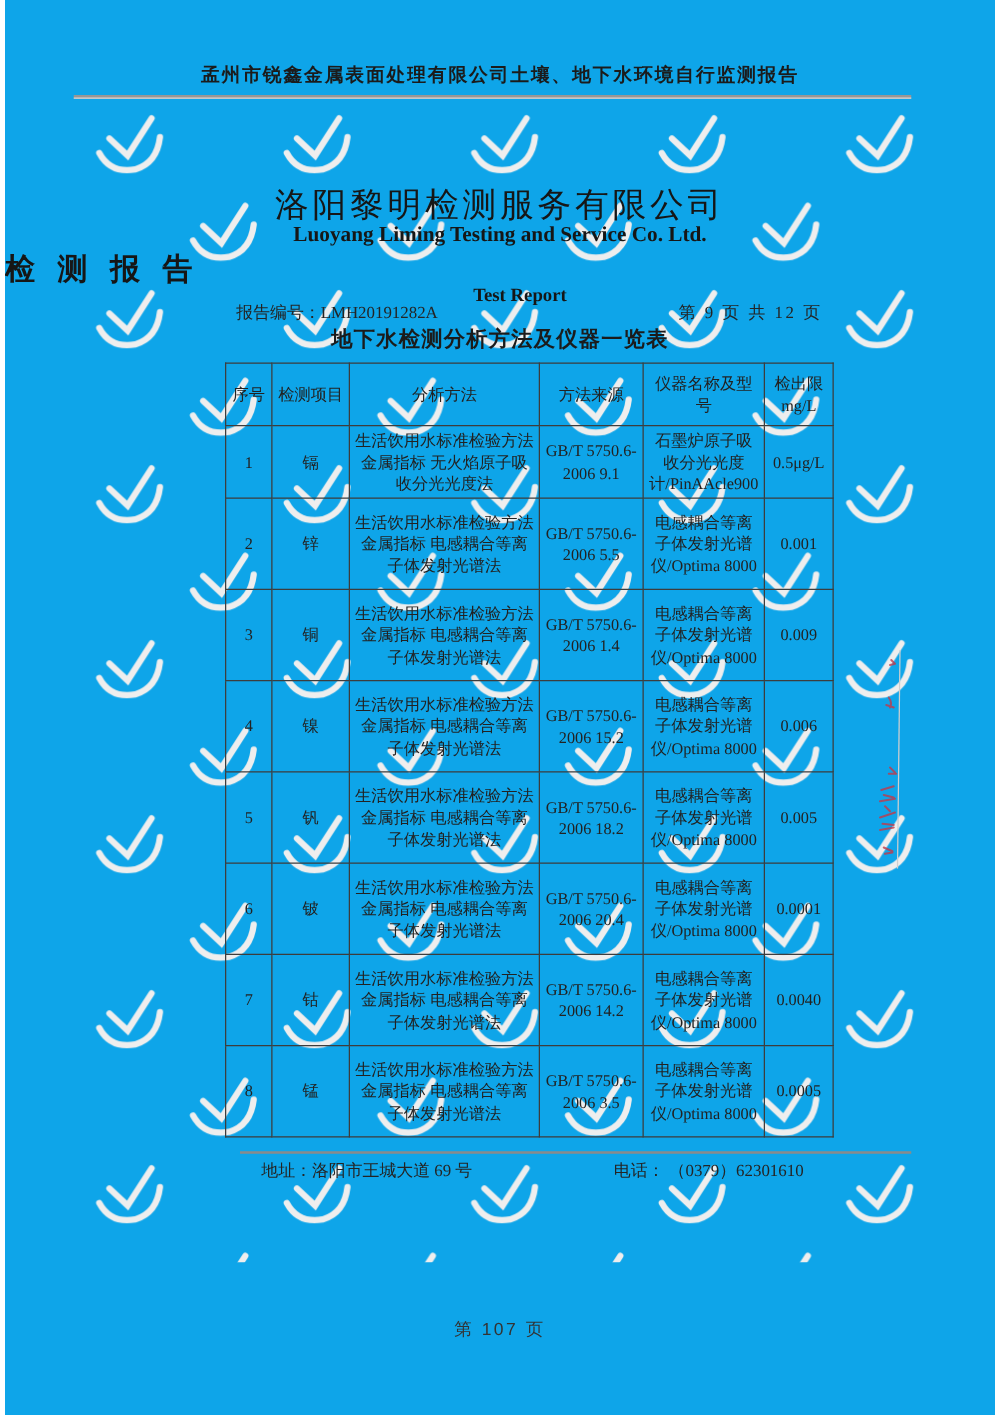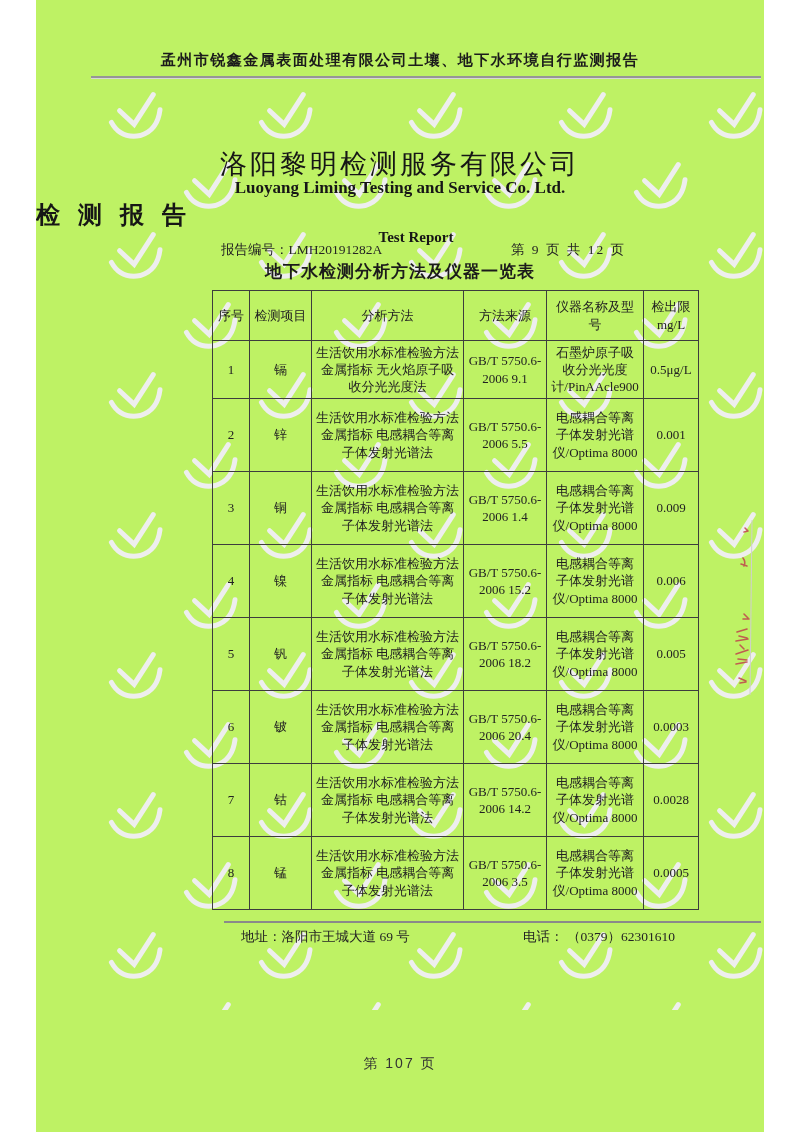--- a/index.html
+++ b/index.html
@@ -1,18 +1,18 @@
 <!DOCTYPE html>
 <html><head>
 <meta charset="utf-8">
 <style>
   * { margin:0; padding:0; box-sizing:border-box; }
   html,body { background:#fff; }
   .page {
-    position:relative; width:728px; height:1132px; background:#bef264;
+    position:relative; width:792px; height:1132px; background:#0ea5e9;
     font-family:"Liberation Serif","DejaVu Serif",serif; color:#222;
     overflow:hidden; margin:0 auto;
   }
   .doc-header-title {
     position:absolute; top:51px; left:0; right:0; text-align:center;
     font-size:15px; font-weight:bold; letter-spacing:1.5px; color:#1b1b1b;
   }
   .header-rule {
     position:absolute; top:76px; left:55px; width:670px; height:3px;
     background:#969696; border-bottom:1px solid #d8d8d8;
@@ -159,29 +159,29 @@
       <td>GB/T 5750.6-2006 18.2</td>
       <td>电感耦合等离子体发射光谱仪/Optima 8000</td>
       <td>0.005</td>
     </tr>
     <tr class="row-n">
       <td>6</td>
       <td>铍</td>
       <td>生活饮用水标准检验方法 金属指标 电感耦合等离子体发射光谱法</td>
       <td>GB/T 5750.6-2006 20.4</td>
       <td>电感耦合等离子体发射光谱仪/Optima 8000</td>
-      <td>0.0003</td>
+      <td>0.0001</td>
     </tr>
     <tr class="row-n">
       <td>7</td>
       <td>钴</td>
       <td>生活饮用水标准检验方法 金属指标 电感耦合等离子体发射光谱法</td>
       <td>GB/T 5750.6-2006 14.2</td>
       <td>电感耦合等离子体发射光谱仪/Optima 8000</td>
-      <td>0.0028</td>
+      <td>0.0040</td>
     </tr>
     <tr class="row-n">
       <td>8</td>
       <td>锰</td>
       <td>生活饮用水标准检验方法 金属指标 电感耦合等离子体发射光谱法</td>
       <td>GB/T 5750.6-2006 3.5</td>
       <td>电感耦合等离子体发射光谱仪/Optima 8000</td>
       <td>0.0005</td>
     </tr>
   </tbody>

